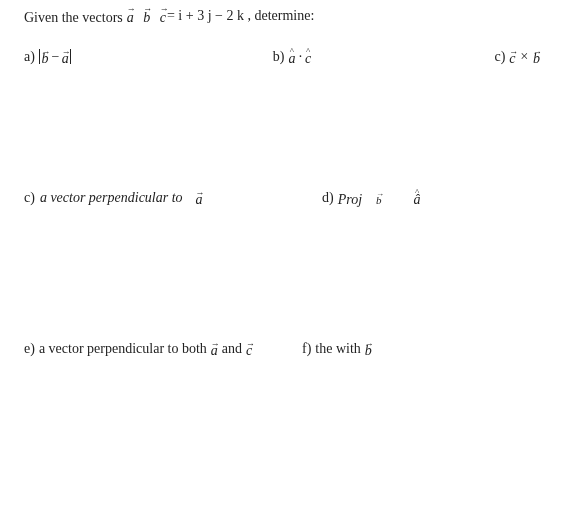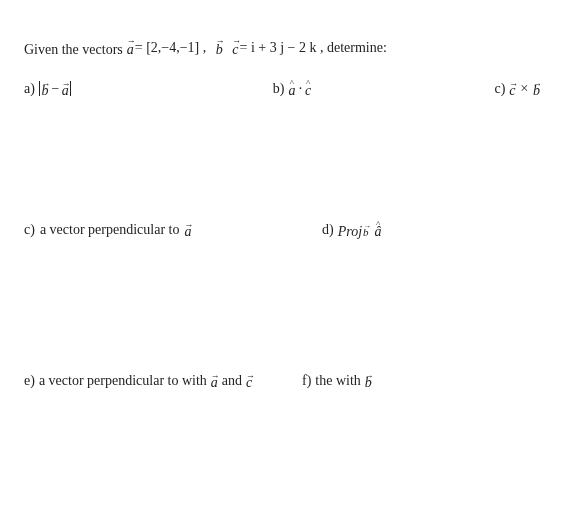--- a/index.html
+++ b/index.html
@@ -10,21 +10,21 @@
       font-family: 'Times New Roman', Times, serif;
       font-size: 14px;
       color: #222;
       overflow: hidden;
       position: relative;
     }
     .page {
       width: 584px;
       height: 420px;
       position: relative;
-      padding: 34px 24px 18px 24px;
+      padding: 2px 24px 18px 24px;
     }
     .header-line {
       font-size: 14px;
       line-height: 1.5;
       margin-bottom: 18px;
       display: flex;
       align-items: baseline;
       flex-wrap: wrap;
       gap: 0px;
     }
@@ -35,21 +35,20 @@
 <div class="page">
 
   <div class="header-line">
     <span style="margin-right:4px;">Given the vectors</span>
 
     <span style="display:inline-flex;align-items:center;gap:0;">
       <span style="position:relative;display:inline-block;padding-top:5px;">
         <span style="position:absolute;top:0;left:0;right:0;text-align:center;font-size:9px;">→</span>
         <span style="font-style:italic;">a</span>
       </span>
-      <span style="margin-left:1px;"> = [2,−4,−1] ,</span>
     </span>
 
     <span style="margin:0 3px;">&nbsp;</span>
 
     <span style="display:inline-flex;align-items:center;">
       <span style="position:relative;display:inline-block;padding-top:5px;">
         <span style="position:absolute;top:0;left:0;right:0;text-align:center;font-size:9px;">→</span>
         <span style="font-style:italic;">b</span>
       </span>
     </span>
@@ -118,32 +117,32 @@
           <span>b</span>
         </span>
       </span>
     </div>
   </div>
 
   <div style="display:grid;grid-template-columns:1fr 1fr;margin-top:120px;">
 
     <div style="display:flex;align-items:center;gap:5px;">
       <span>c)</span>
-      <span style="margin-right:0;">a vector perpendicular to</span>
+      <span style="margin-right:8px;font-style:italic;">a vector perpendicular to</span>
 
       <span style="position:relative;display:inline-block;padding-top:5px;">
         <span style="position:absolute;top:0;left:0;right:0;text-align:center;font-size:9px;">→</span>
         <span style="font-style:italic;">a</span>
       </span>
     </div>
 
     <div style="display:flex;align-items:center;gap:4px;padding-left:30px;">
       <span>d)</span>
 
-      <span style="font-style:italic;display:inline-flex;align-items:baseline;gap:1px;">
+      <span style="font-style:italic;display:inline-flex;align-items:baseline;gap:14px;">
         <span style="font-style:italic;">Proj</span>
 
         <span style="display:inline-flex;align-items:flex-end;">
           <span style="position:relative;display:inline-block;padding-top:5px;font-size:11px;">
             <span style="position:absolute;top:0;left:0;right:0;text-align:center;font-size:8px;">→</span>
             <span style="font-style:italic;">b</span>
           </span>
         </span>
         <span style="margin:0 2px;"></span>
 
@@ -152,21 +151,21 @@
           <span style="font-style:italic;">â</span>
         </span>
       </span>
     </div>
   </div>
 
   <div style="display:grid;grid-template-columns:1fr 1fr;margin-top:130px;">
 
     <div style="display:flex;align-items:center;gap:4px;flex-wrap:wrap;">
       <span>e)</span>
-      <span>a vector perpendicular to with</span>
+      <span>a vector perpendicular to both</span>
 
       <span style="position:relative;display:inline-block;padding-top:5px;">
         <span style="position:absolute;top:0;left:0;right:0;text-align:center;font-size:9px;">→</span>
         <span style="font-style:italic;">a</span>
       </span>
       <span>and</span>
 
       <span style="position:relative;display:inline-block;padding-top:5px;">
         <span style="position:absolute;top:0;left:0;right:0;text-align:center;font-size:9px;">→</span>
         <span style="font-style:italic;">c</span>

